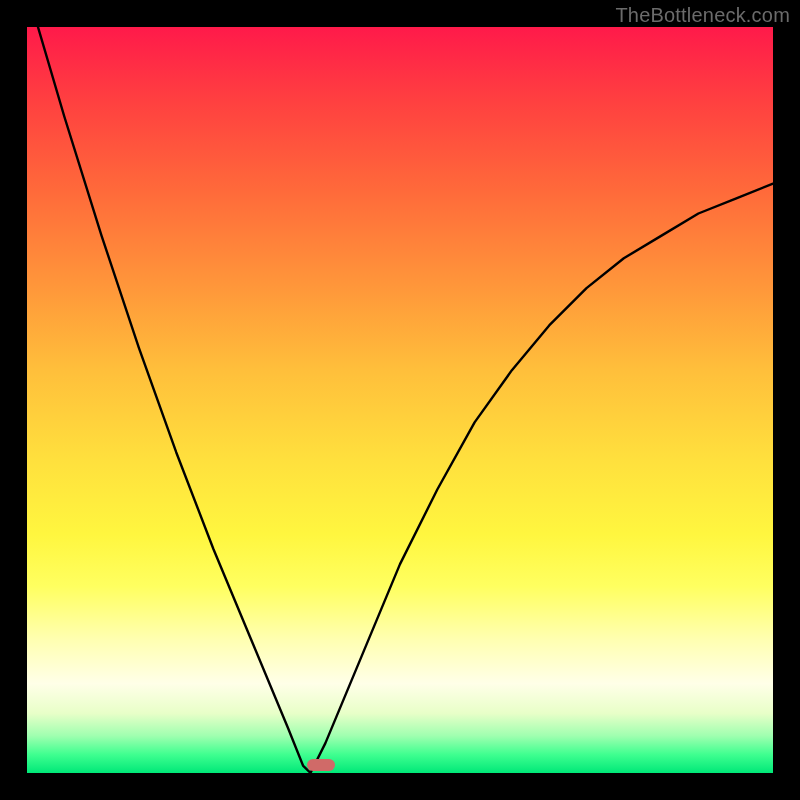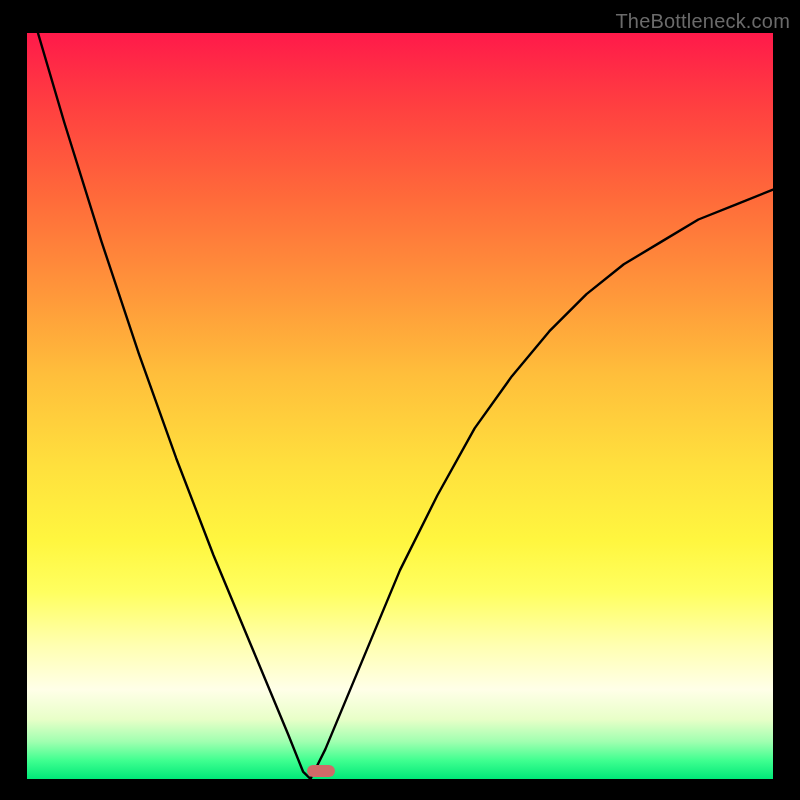--- a/index.html
+++ b/index.html
@@ -9,21 +9,20 @@
     height: 800px;
     background: #000;
     position: relative;
     font-family: Arial, Helvetica, sans-serif;
   }
   .outer {
     width: 800px;
     height: 618px;
     background: #000;
     position: relative;
-    margin-top: 6px;
   }
   .plot-area {
     position: absolute;
     left: 27px;
     top: 27px;
     width: 746px;
     height: 746px;
     background: linear-gradient(to bottom,
       #ff1a4a 0%,
       #ff4040 10%,

